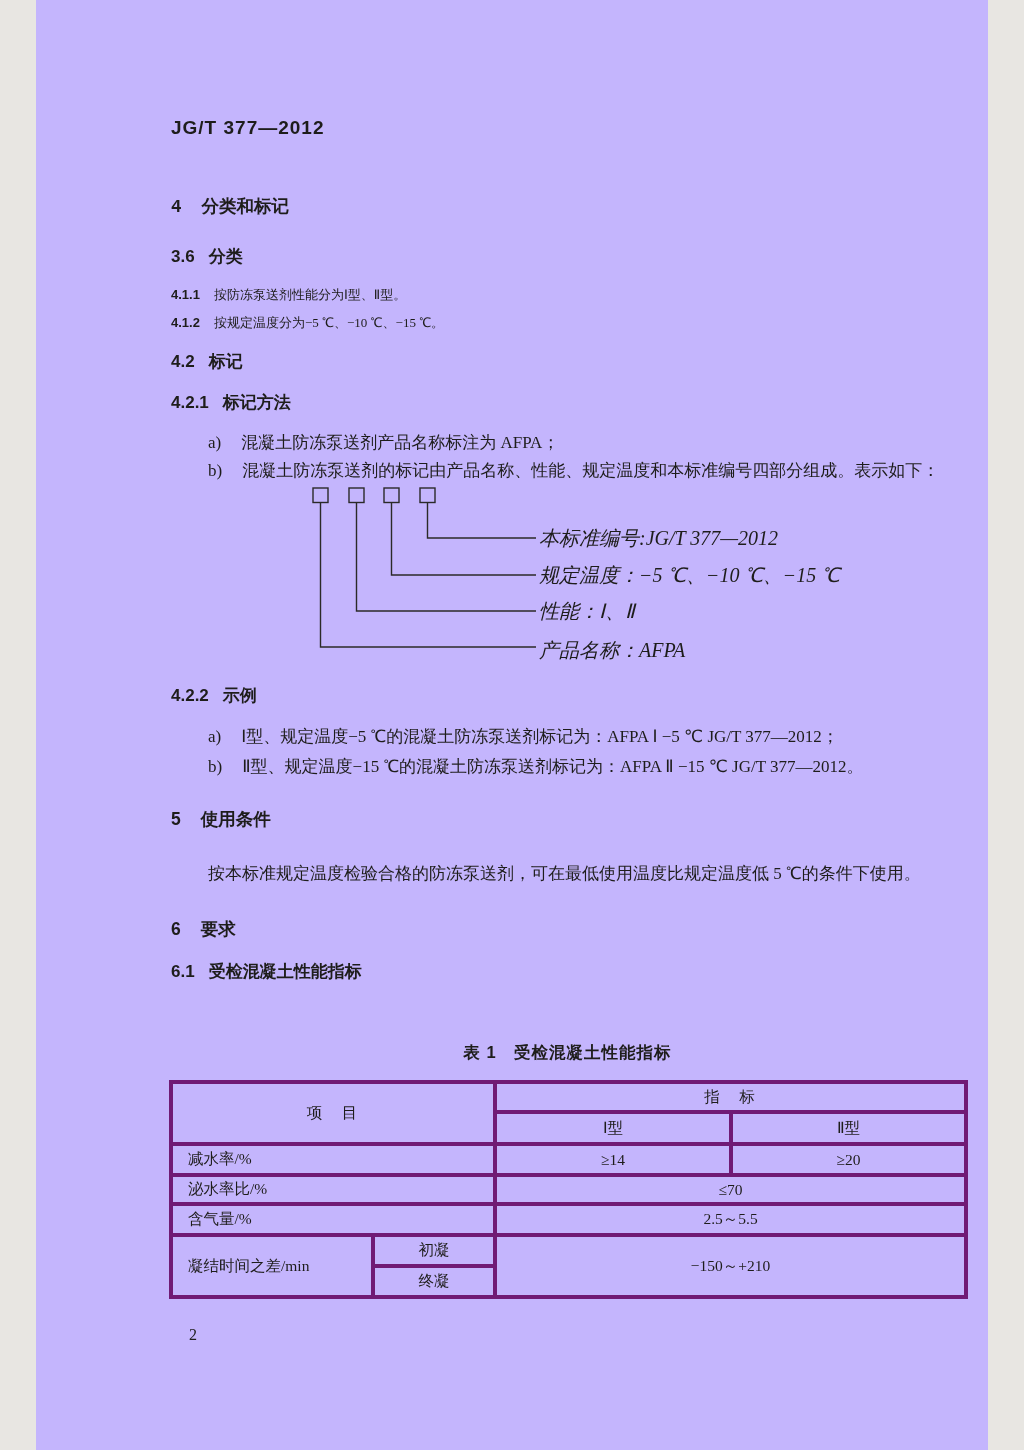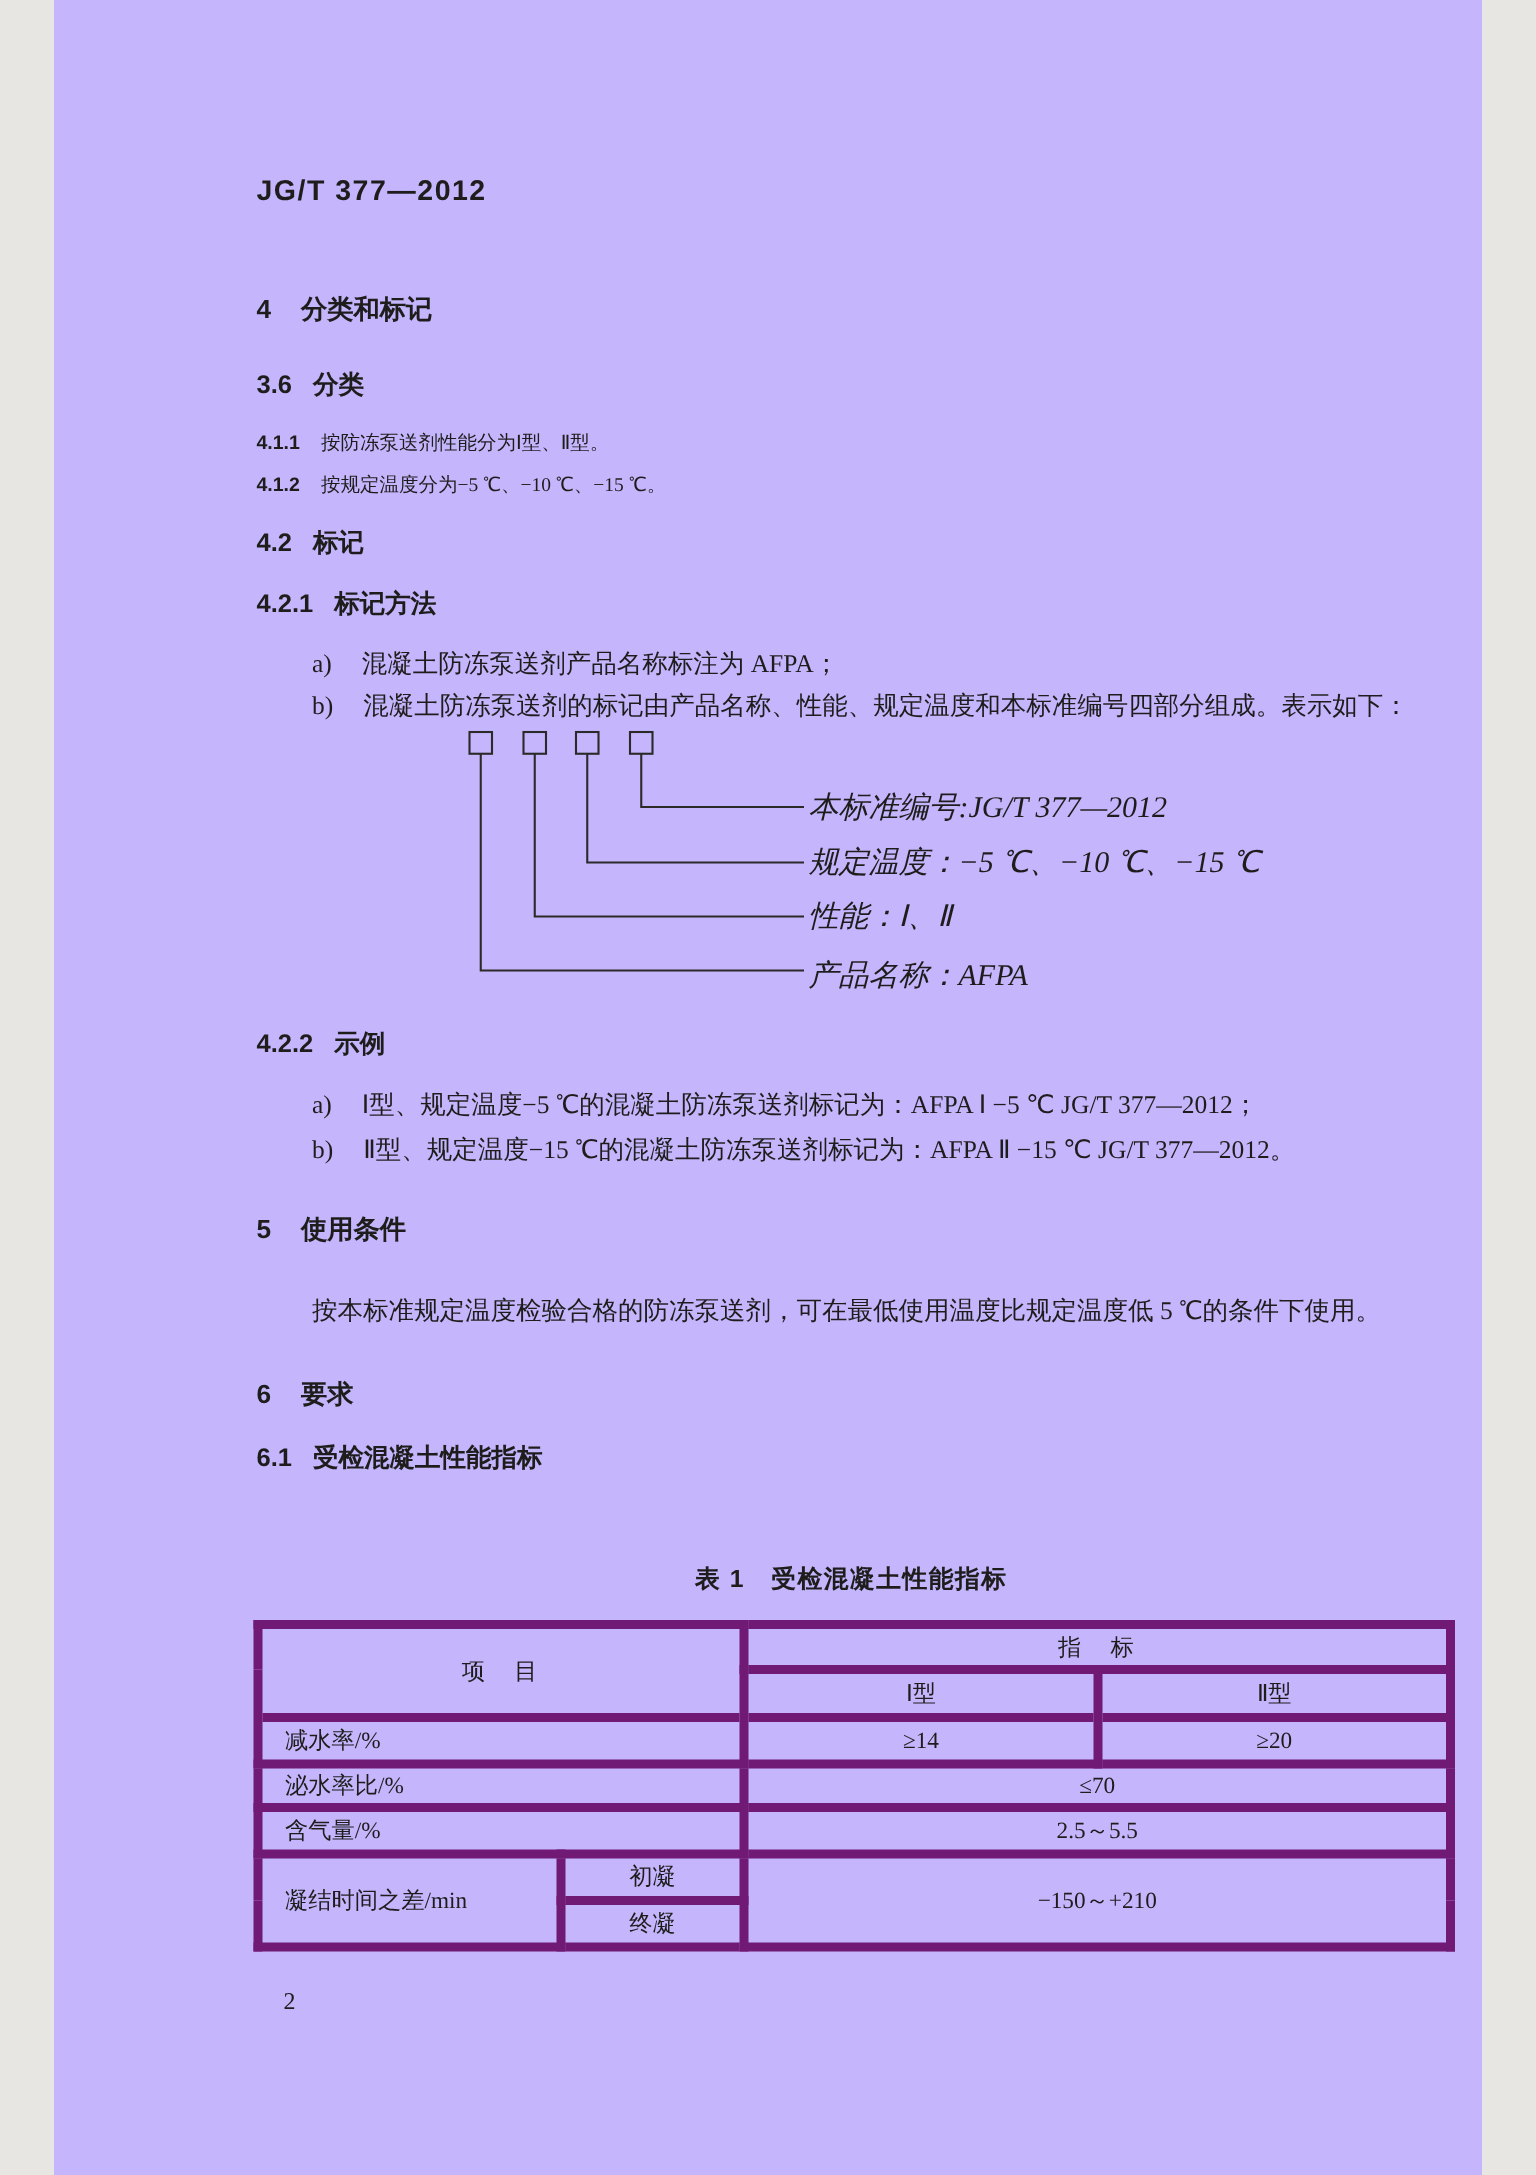--- a/index.html
+++ b/index.html
@@ -29,37 +29,37 @@
   }
   .caption{
     font-family:"Liberation Sans",sans-serif;font-weight:bold;
     font-size:16.5px;text-align:center;letter-spacing:1px;
   }
   table.t1{
     border-collapse:collapse;table-layout:fixed;width:795px;
     border:2px solid #2a2927;
   }
   table.t1 td,table.t1 th{
-    border:6px solid #701a75;font-weight:normal;font-size:15.5px;
+    border:4px solid #701a75;font-weight:normal;font-size:15.5px;
     text-align:center;padding:0;color:#1e1d1b;overflow:hidden;
   }
   table.t1 .left{text-align:left;padding-left:15px;}
   table.t1 .thickb{border-bottom:2px solid #2a2927;}
   table.t1 .sp{letter-spacing:2px;}
   .pageno{font-size:16px;}
   svg.diagram{position:absolute;left:135px;top:487px;}
 </style>
 </head>
 <body>
 
 <div class="page">
 
   <div class="abs doc-num" style="left:135px;top:117px;">JG/T 377—2012</div>
 
-  <div class="abs h-main nowrap" style="left:135px;top:194px;">
+  <div class="abs h-main nowrap" style="left:135px;top:194px;font-family:Liberation Mono, monospace;">
     <span class="num">4</span><span>分类和标记</span>
   </div>
 
   <div class="abs h-sub nowrap" style="left:135px;top:245px;">
     <span class="num">3.6</span><span>分类</span>
   </div>
 
   <div class="abs clause nowrap" style="left:135px;top:286px;">
     <span class="num">4.1.1</span><span>按防冻泵送剂性能分为Ⅰ型、Ⅱ型。</span>
   </div>

